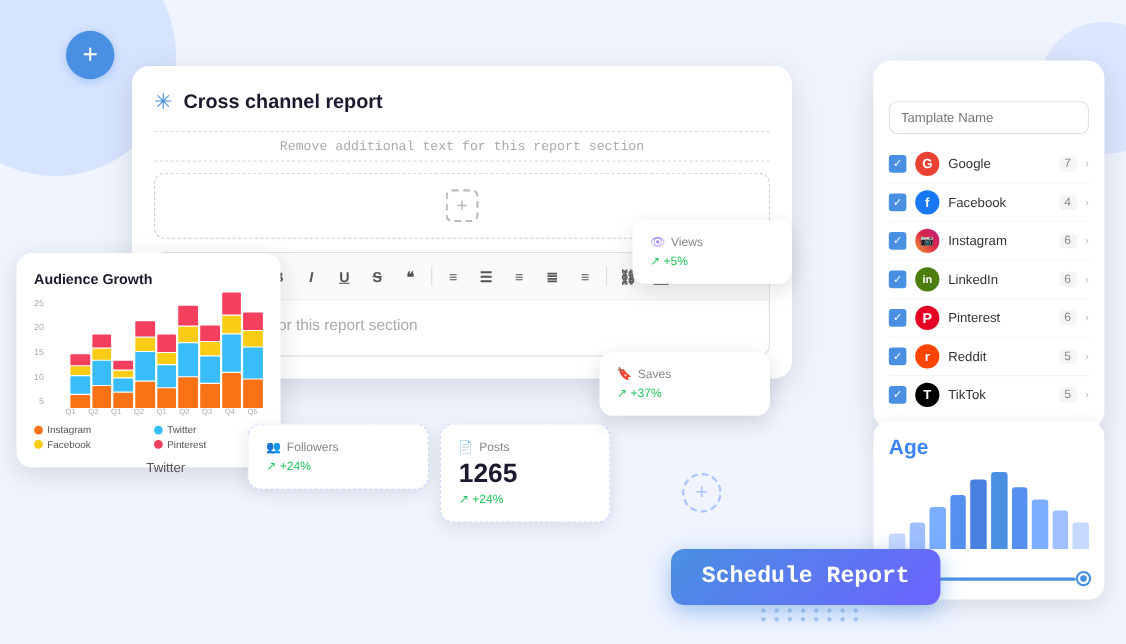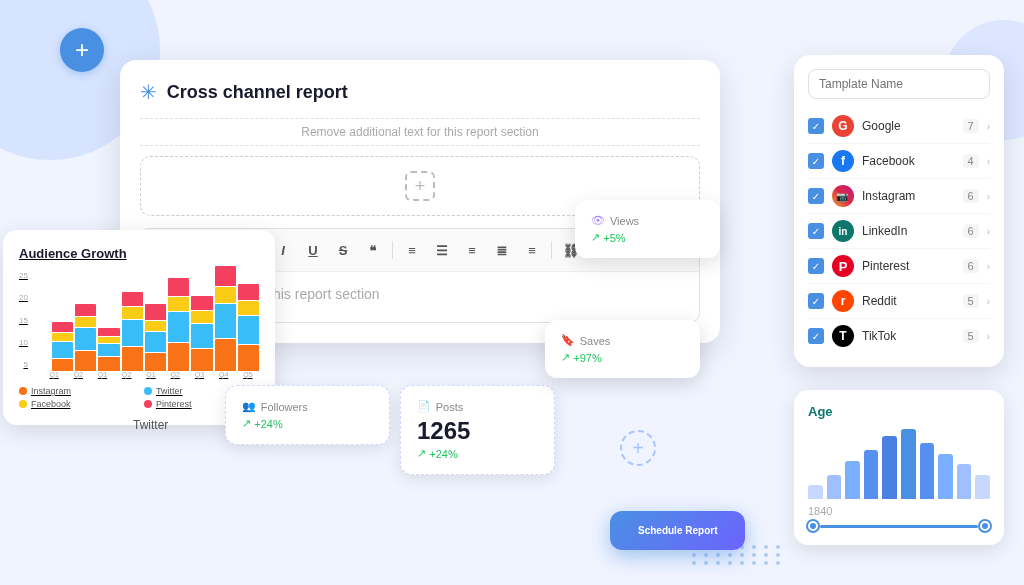--- a/index.html
+++ b/index.html
@@ -95,20 +95,21 @@
     }
 
     .report-section-hint {
       text-align: center;
       color: #aaa;
       font-size: 12px;
       margin-bottom: 10px;
       border-top: 1px dashed #ddd;
       border-bottom: 1px dashed #ddd;
       padding: 6px 0;
+      font-family: Liberation Mono, monospace;
     }
 
     .add-section-box {
       border: 1px dashed #ccc;
       border-radius: 10px;
       padding: 20px;
       display: flex;
       align-items: center;
       justify-content: center;
       margin-bottom: 12px;
@@ -176,29 +177,28 @@
     .editor-content {
       padding: 14px 16px;
       min-height: 50px;
       color: #aaa;
       font-size: 14px;
     }
 
     
     .audience-card {
       position: absolute;
-      left: 3px;
+      left: 15px;
       top: 230px;
-      width: 272px;
+      width: 240px;
       background: white;
       border-radius: 14px;
       box-shadow: 0 6px 24px rgba(0,0,0,0.12);
       z-index: 8;
       padding: 16px;
-      text-decoration: underline;
     }
     .audience-title {
       font-size: 13px;
       font-weight: 700;
       color: #1a1a2e;
       margin-bottom: 10px;
     }
 
     .chart-y-axis {
       display: flex;
@@ -369,20 +369,21 @@
 
     .template-input {
       width: 100%;
       border: 1px solid #e0e0e0;
       border-radius: 8px;
       padding: 7px 10px;
       font-size: 12px;
       color: #bbb;
       margin-bottom: 10px;
       outline: none;
+      margin-top: 23px;
     }
 
     .channel-item {
       display: flex;
       align-items: center;
       gap: 8px;
       padding: 6px 0;
       border-bottom: 1px solid #f5f5f5;
     }
     .channel-item:last-child { border-bottom: none; }
@@ -442,23 +443,23 @@
       bottom: 40px;
       width: 210px;
       background: white;
       border-radius: 14px;
       box-shadow: 0 6px 20px rgba(0,0,0,0.10);
       z-index: 5;
       padding: 14px;
     }
 
     .age-title {
-      font-size: 13px;
+      font-size: 19px;
       font-weight: 700;
-      color: #0f766e;
+      color: #3b82f6;
       margin-bottom: 10px;
     }
 
     .age-chart {
       display: flex;
       align-items: flex-end;
       gap: 4px;
       height: 70px;
       margin-bottom: 6px;
     }
@@ -478,25 +479,26 @@
     
     .schedule-btn {
       position: absolute;
       left: 610px;
       bottom: 35px;
       background: linear-gradient(135deg, #4a90e2, #6c63ff);
       color: white;
       border: none;
       border-radius: 12px;
       padding: 14px 28px;
-      font-size: 10px;
+      font-size: 21px;
       font-weight: 700;
       cursor: pointer;
       z-index: 20;
       box-shadow: 0 6px 20px rgba(74,144,226,0.5);
+      font-family: Liberation Mono, monospace;
     }
 
     
     .dot-grid {
       position: absolute;
       bottom: 20px;
       right: 240px;
       display: grid;
       grid-template-columns: repeat(8, 8px);
       gap: 4px;
@@ -716,21 +718,21 @@
   </div>
 </div>
 
 <div class="saves-card">
   <div class="widget-label">
     <span class="icon-bookmark">🔖</span>
     <span>Saves</span>
   </div>
   <div class="widget-change">
     <span>↗</span>
-    <span>+97%</span>
+    <span>+37%</span>
   </div>
 </div>
 
 <div class="add-widget-circle">+</div>
 
 <div class="channels-panel">
   <input type="text" class="template-input" placeholder="Tamplate Name" style="">
 
   
   <div class="channel-item">
@@ -755,21 +757,21 @@
     <div class="channel-checkbox checked"></div>
     <div class="channel-logo" style="background:linear-gradient(45deg,#f09433,#e6683c,#dc2743,#cc2366,#bc1888);color:white;font-size:10px;">📷</div>
     <span class="channel-name">Instagram</span>
     <span class="channel-count">6</span>
     <span class="channel-chevron">›</span>
   </div>
 
   
   <div class="channel-item">
     <div class="channel-checkbox checked"></div>
-    <div class="channel-logo" style="background:#0f766e;color:white;font-size:10px;font-weight:700;">in</div>
+    <div class="channel-logo" style="background:#4d7c0f;color:white;font-size:10px;font-weight:700;">in</div>
     <span class="channel-name">LinkedIn</span>
     <span class="channel-count">6</span>
     <span class="channel-chevron">›</span>
   </div>
 
   
   <div class="channel-item">
     <div class="channel-checkbox checked"></div>
     <div class="channel-logo" style="background:#e60023;color:white;font-size:13px;font-weight:700;">P</div>
     <span class="channel-name">Pinterest</span>

